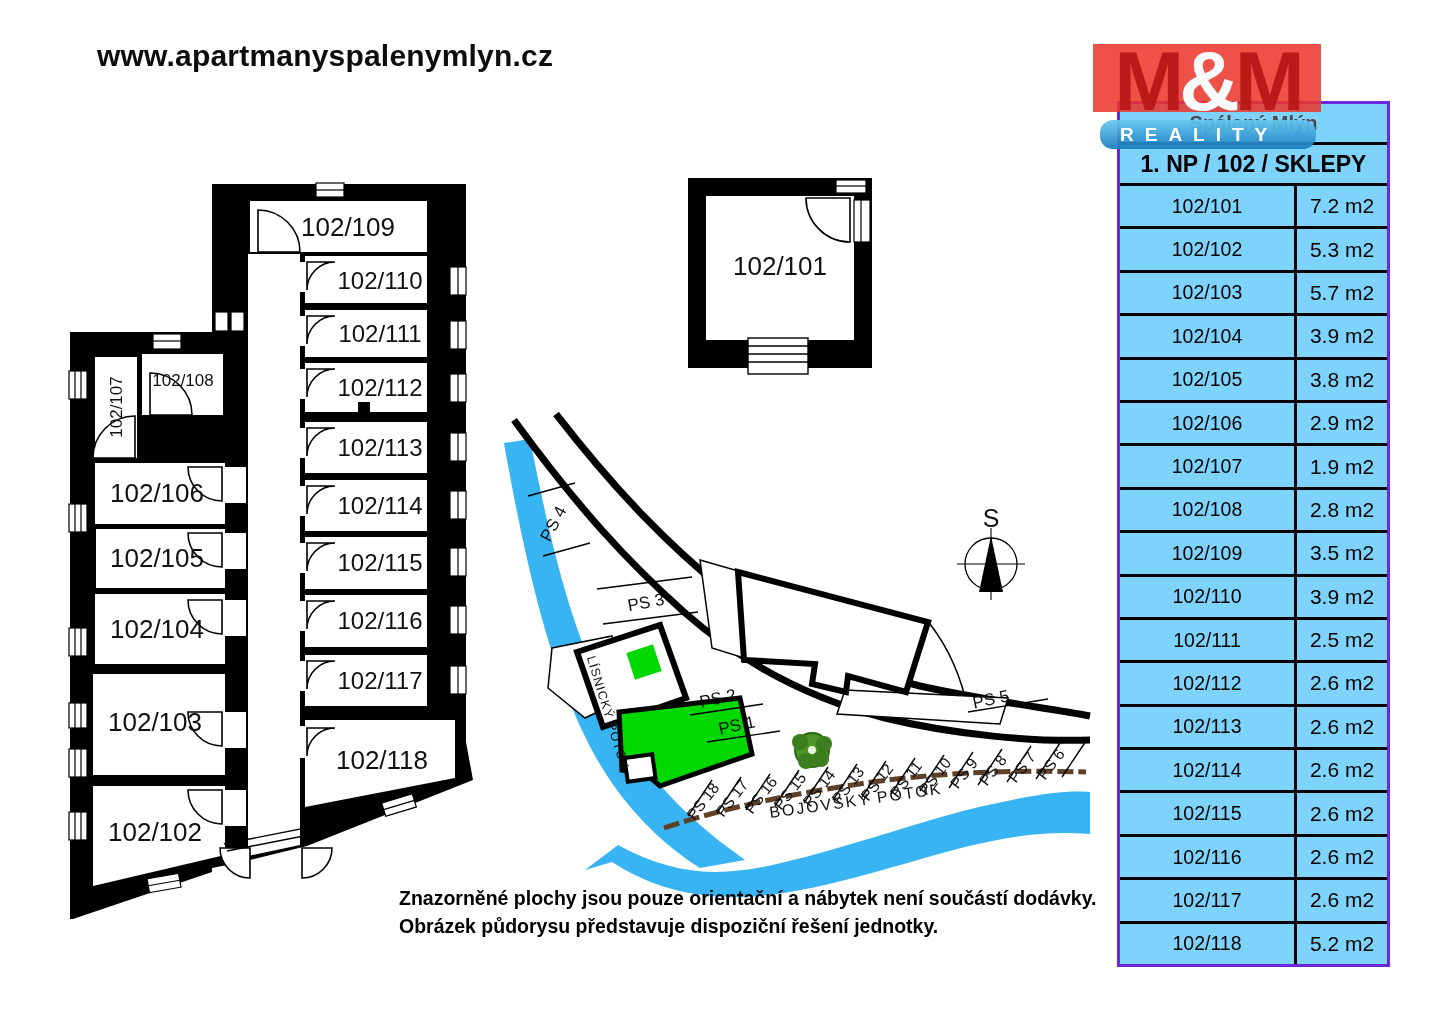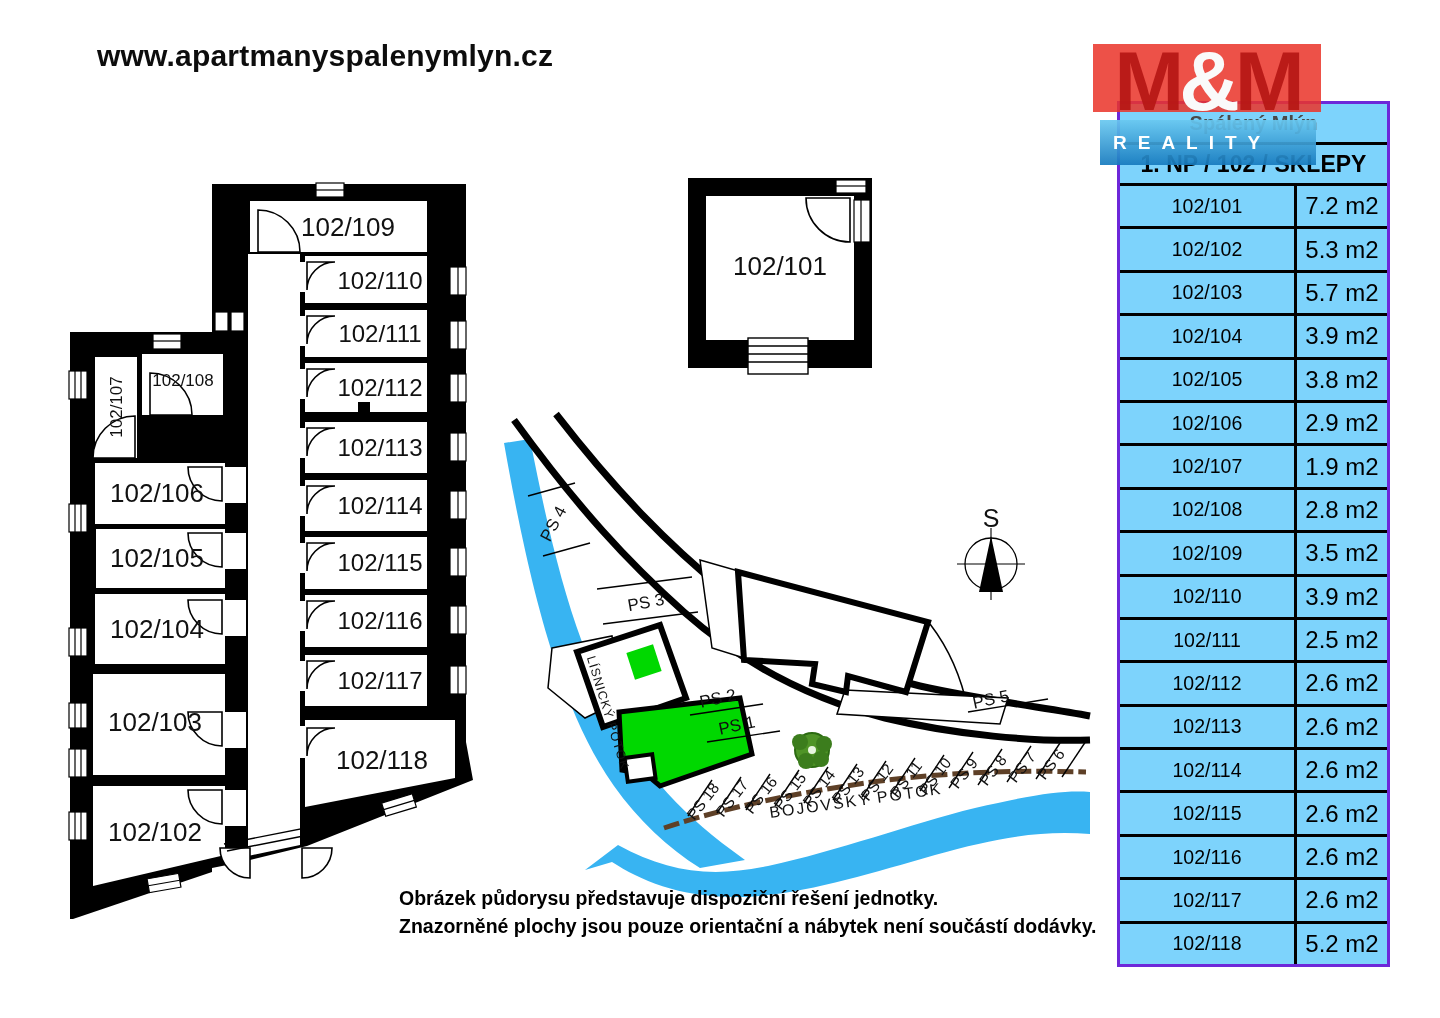--- a/index.html
+++ b/index.html
@@ -10,31 +10,31 @@
   
   .urls { position:absolute; left:57px; top:36px; font-weight:bold; font-size:30px; line-height:39px; color:#0d0d0d; letter-spacing:0.2px;margin-left:40px; }
   
   .plan { position:absolute; left:0; top:0; }
   
   .areatable { position:absolute; left:1117px; top:101px; width:267px; border:3px solid #6d28d9; background:#7dd3fc; z-index:1; }
   .t-title1 { height:38px; display:flex; align-items:center; justify-content:center; font-weight:bold; font-size:20px; color:#4a4a4a; }
   .t-title2 { height:38px; border-top:3px solid #000; display:flex; align-items:center; justify-content:center; font-weight:bold; font-size:23px; color:#000; }
   .t-row { height:40.4px; border-top:3px solid #000; display:flex; }
   .t-c1 { width:174px; border-right:3px solid #000; display:flex; align-items:center; justify-content:center; font-size:19.5px; }
-  .t-c2 { flex:1; display:flex; align-items:center; justify-content:center; font-size:24px;border-radius:13px; }
+  .t-c2 { flex:1; display:flex; align-items:center; justify-content:center; font-size:21px;border-radius:13px; }
   
   .logo { position:absolute; left:1093px; top:44px; z-index:2; }
   .logo-red { width:228px; height:68px; background:rgba(234,52,42,0.86); display:flex; align-items:flex-start; justify-content:center; overflow:visible; }
   .logo-red span { font-size:84px; font-weight:900; line-height:74px; letter-spacing:-5px; }
   .logo-m { color:rgba(183,24,22,0.95); }
   .logo-amp { color:#fafafa; position:relative; z-index:1; }
-  .logo-blue { position:relative; left:7px; top:8px; width:216px; height:45px;
+  .logo-blue { position:relative; left:7px; top:8px; width:216px; height:29px;
     background:linear-gradient(180deg, rgba(105,200,240,0.92), rgba(22,122,190,0.92));
-    display:flex; align-items:center; padding-left:13px; box-sizing:border-box;
-    color:#fff; font-weight:800; font-size:19px; letter-spacing:11px; }
+    display:flex; align-items:center; padding-left:20px; box-sizing:border-box;
+    color:#fff; font-weight:800; font-size:19px; letter-spacing:11px;border-radius:13px; }
   
   .disclaimer { position:absolute; left:399px; top:884px; font-weight:bold; color:#000; }
   .disclaimer .d-head { font-size:20px; line-height:28px; }
   .disclaimer .d-line { font-size:19.5px; line-height:28px; }
   svg text { font-family:"Liberation Sans", sans-serif; fill:#111; }
 </style>
 </head>
 <body>
 
 <div class="urls">
@@ -408,15 +408,15 @@
 <div class="logo">
   <div class="logo-red">
     <span class="logo-m">M</span>
       <span class="logo-amp">&amp;</span>
       <span class="logo-m">M</span>
   </div>
   <div class="logo-blue">REALITY</div>
 </div>
 
 <div class="disclaimer">
+  <div class="d-line">Znazorněné plochy jsou pouze orientační a nábytek není součástí dodávky.</div>
   <div class="d-line">Obrázek půdorysu představuje dispoziční řešení jednotky.</div>
-  <div class="d-line">Znazorněné plochy jsou pouze orientační a nábytek není součástí dodávky.</div>
 </div>
 
 </body></html>

